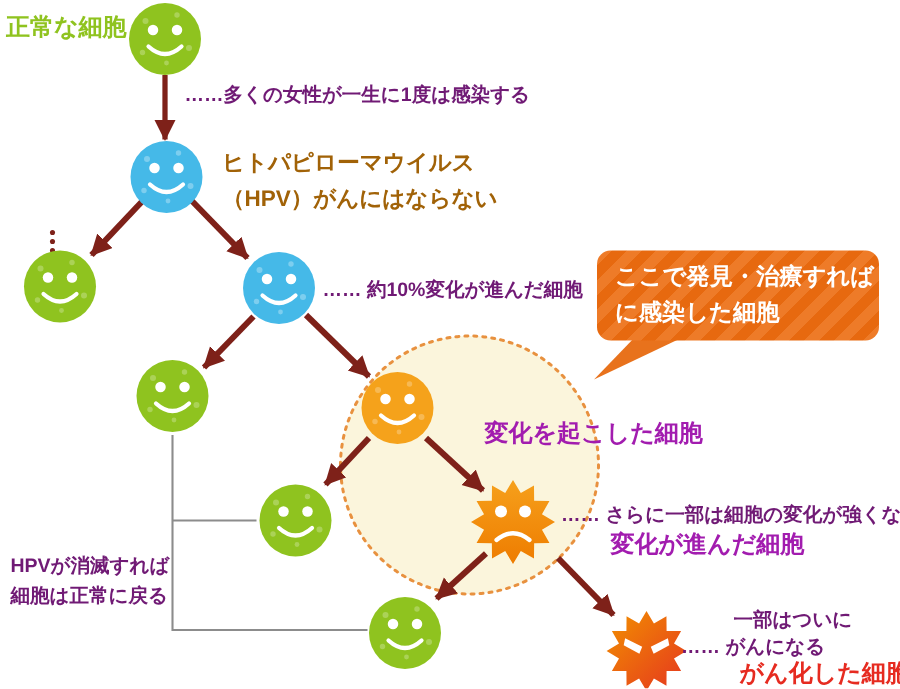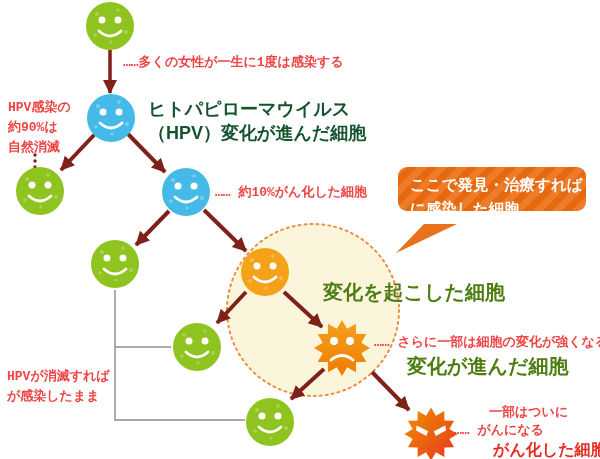--- a/index.html
+++ b/index.html
@@ -2,30 +2,30 @@
 <html><head>
 <meta charset="utf-8">
 <style>
   html,body{margin:0;padding:0;background:#ffffff;}
   #stage{
     position:relative;width:600px;height:459px;background:#ffffff;overflow:hidden;
     font-family:"Liberation Sans","DejaVu Sans",sans-serif;font-weight:bold;
   }
   #art{position:absolute;left:0;top:0;}
   .txt{position:absolute;white-space:nowrap;line-height:1.15;}
-  .note{color:#ef4444;font-size:13px;font-family:Liberation Mono, monospace;}
+  .note{color:#701a75;font-size:13px;}
   .lbl-green{color:#8FC31F;font-size:16px;}
-  .lbl-blue{color:#14532d;font-size:18px;line-height:24px;}
-  .lbl-orange{color:#4d7c0f;font-size:20px;}
+  .lbl-blue{color:#a16207;font-size:15px;line-height:24px;}
+  .lbl-orange{color:#a21caf;font-size:16px;}
   .lbl-red{color:#E62B20;font-size:16px;}
   .multiline span{display:block;}
   .reg span{display:block;line-height:20px;}
   .ret span{display:block;line-height:20px;}
   #callout{
-    position:absolute;left:398px;top:167px;width:188px;height:44px;box-sizing:border-box;
+    position:absolute;left:398px;top:167px;width:188px;height:60px;box-sizing:border-box;
     border-radius:9px;padding:6px 10px 0 12px;
     background:repeating-linear-gradient(135deg,#EE7B28 0 7px,#E7690F 7px 14px);
     color:#ffffff;font-size:15.5px;line-height:24px;
   }
   #callout span{display:block;white-space:nowrap;}
 </style>
 </head>
 <body>
 
 <div id="stage">
@@ -186,46 +186,42 @@
       <path d="M -11 12 Q 0 3 11 12" stroke="#fff" stroke-width="2.8" fill="none" stroke-linecap="round"></path>
     </g>
 
     <g transform="translate(431,434) scale(0.95)">
       <polygon fill="url(#gradCancer)" points="0,-28 5.2,-19.3 14,-24.3 14.1,-14.1 24.3,-14 19.3,-5.2 28,0 19.3,5.2 24.3,14 14.1,14.1 14,24.3 5.2,19.3 0,28 -5.2,19.3 -14,24.3 -14.1,14.1 -24.3,14 -19.3,5.2 -28,0 -19.3,-5.2 -24.3,-14 -14.1,-14.1 -14,-24.3 -5.2,-19.3"></polygon>
       <path d="M -15 -9 L -3 -3 L -5 2 L -16 -4 Z" fill="#fff"></path>
       <path d="M 15 -9 L 3 -3 L 5 2 L 16 -4 Z" fill="#fff"></path>
     </g>
   </svg>
 
+  <div class="txt lbl-green" style="left:4px;top:10px;">正常な細胞</div>
 
   <div class="txt note" style="left:123px;top:56px;">……多くの女性が一生に1度は感染する</div>
 
-  <div class="txt note reg multiline" style="left:8px;top:98px;">
-    <span>HPV感染の</span>
-    <span>約90%は</span>
-    <span>自然消滅</span>
-  </div>
 
   <div class="txt lbl-blue multiline" style="left:148px;top:97px;">
     <span>ヒトパピローマウイルス</span>
-    <span>（HPV）変化が進んだ細胞</span>
+    <span>（HPV）がんにはならない</span>
   </div>
 
-  <div class="txt note" style="left:215px;top:186px;">…… 約10%がん化した細胞</div>
+  <div class="txt note" style="left:215px;top:186px;">…… 約10%変化が進んだ細胞</div>
 
   <div id="callout">
     <span>ここで発見・治療すれば</span>
     <span>に感染した細胞</span>
   </div>
 
   <div class="txt lbl-orange" style="left:323px;top:281px;">変化を起こした細胞</div>
 
   <div class="txt note ret multiline" style="left:7px;top:333px;margin-top:34px;">
     <span>HPVが消滅すれば</span>
-    <span>が感染したまま</span>
+    <span>細胞は正常に戻る</span>
   </div>
 
   <div class="txt note" style="left:374px;top:336px;">…… さらに一部は細胞の変化が強くなる</div>
   <div class="txt note" style="left:489px;top:406px;">一部はついに</div>
 
   <div class="txt lbl-orange" style="left:407px;top:355px;">変化が進んだ細胞</div>
   <div class="txt note" style="left:454px;top:424px;">…… がんになる</div>
   <div class="txt lbl-red" style="left:493px;top:441px;">がん化した細胞</div>
 
 </div>

